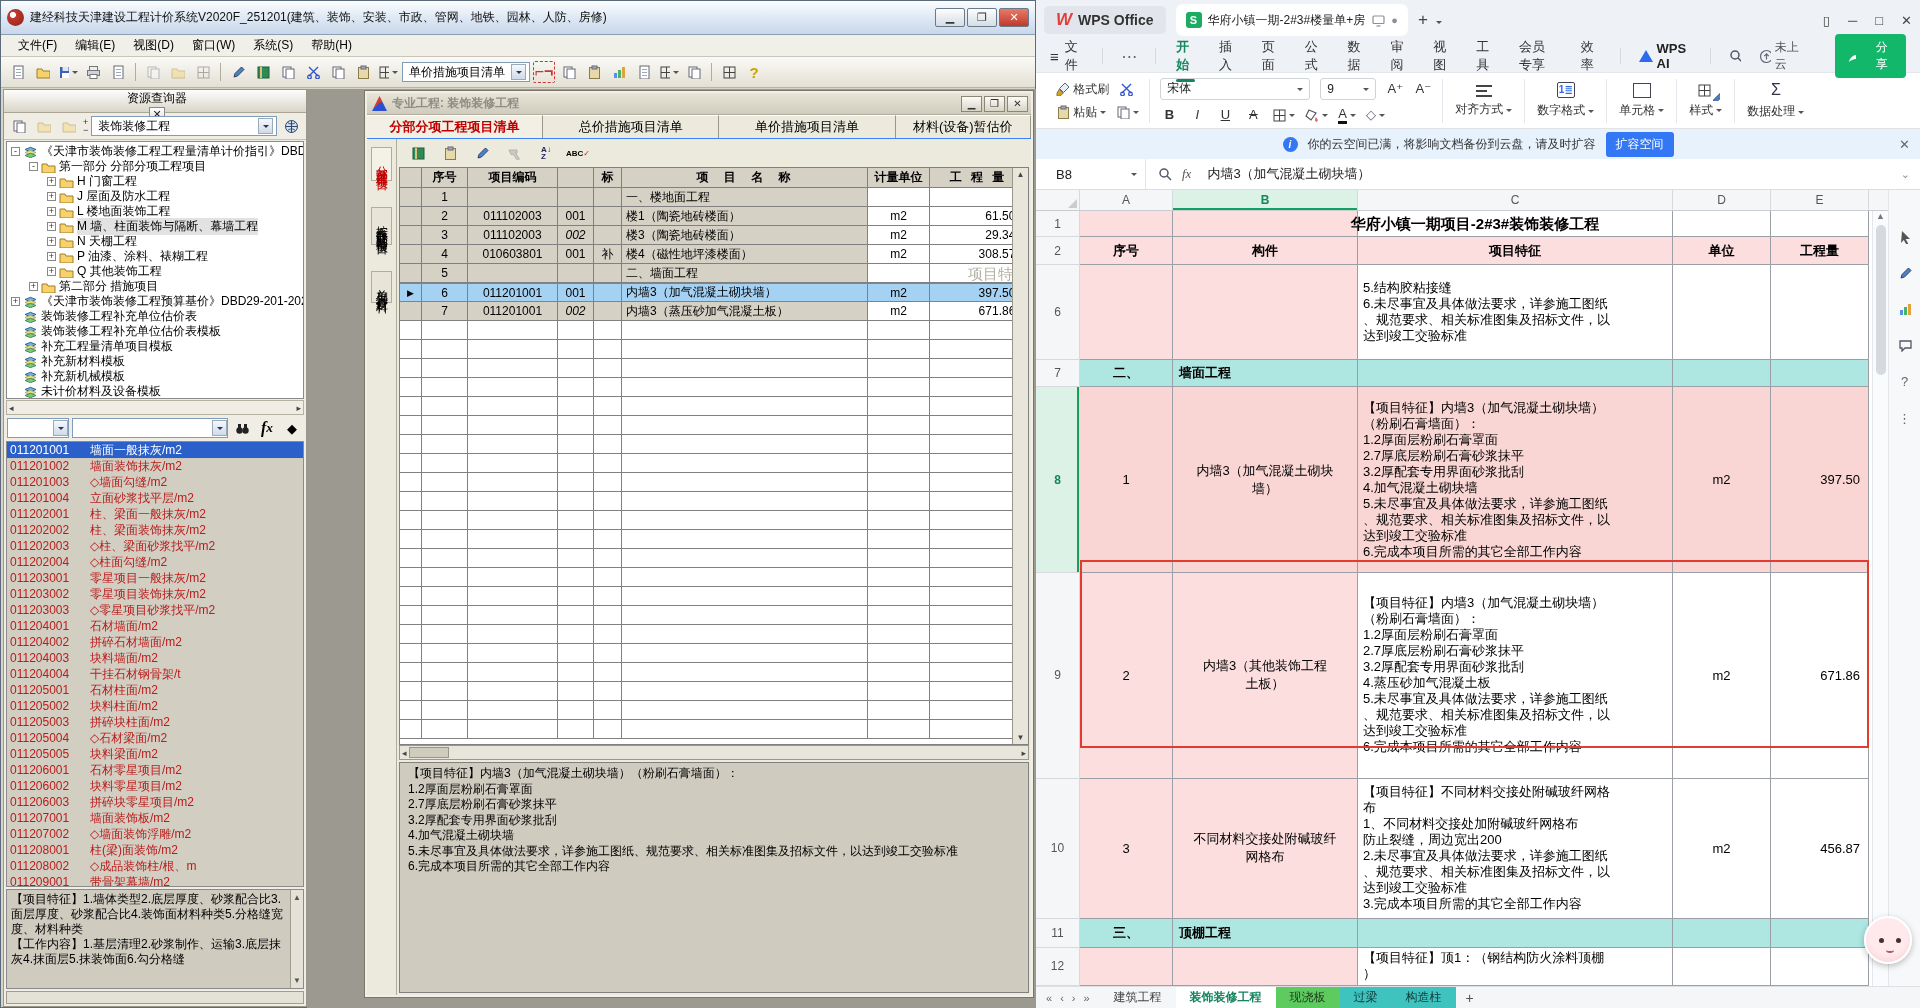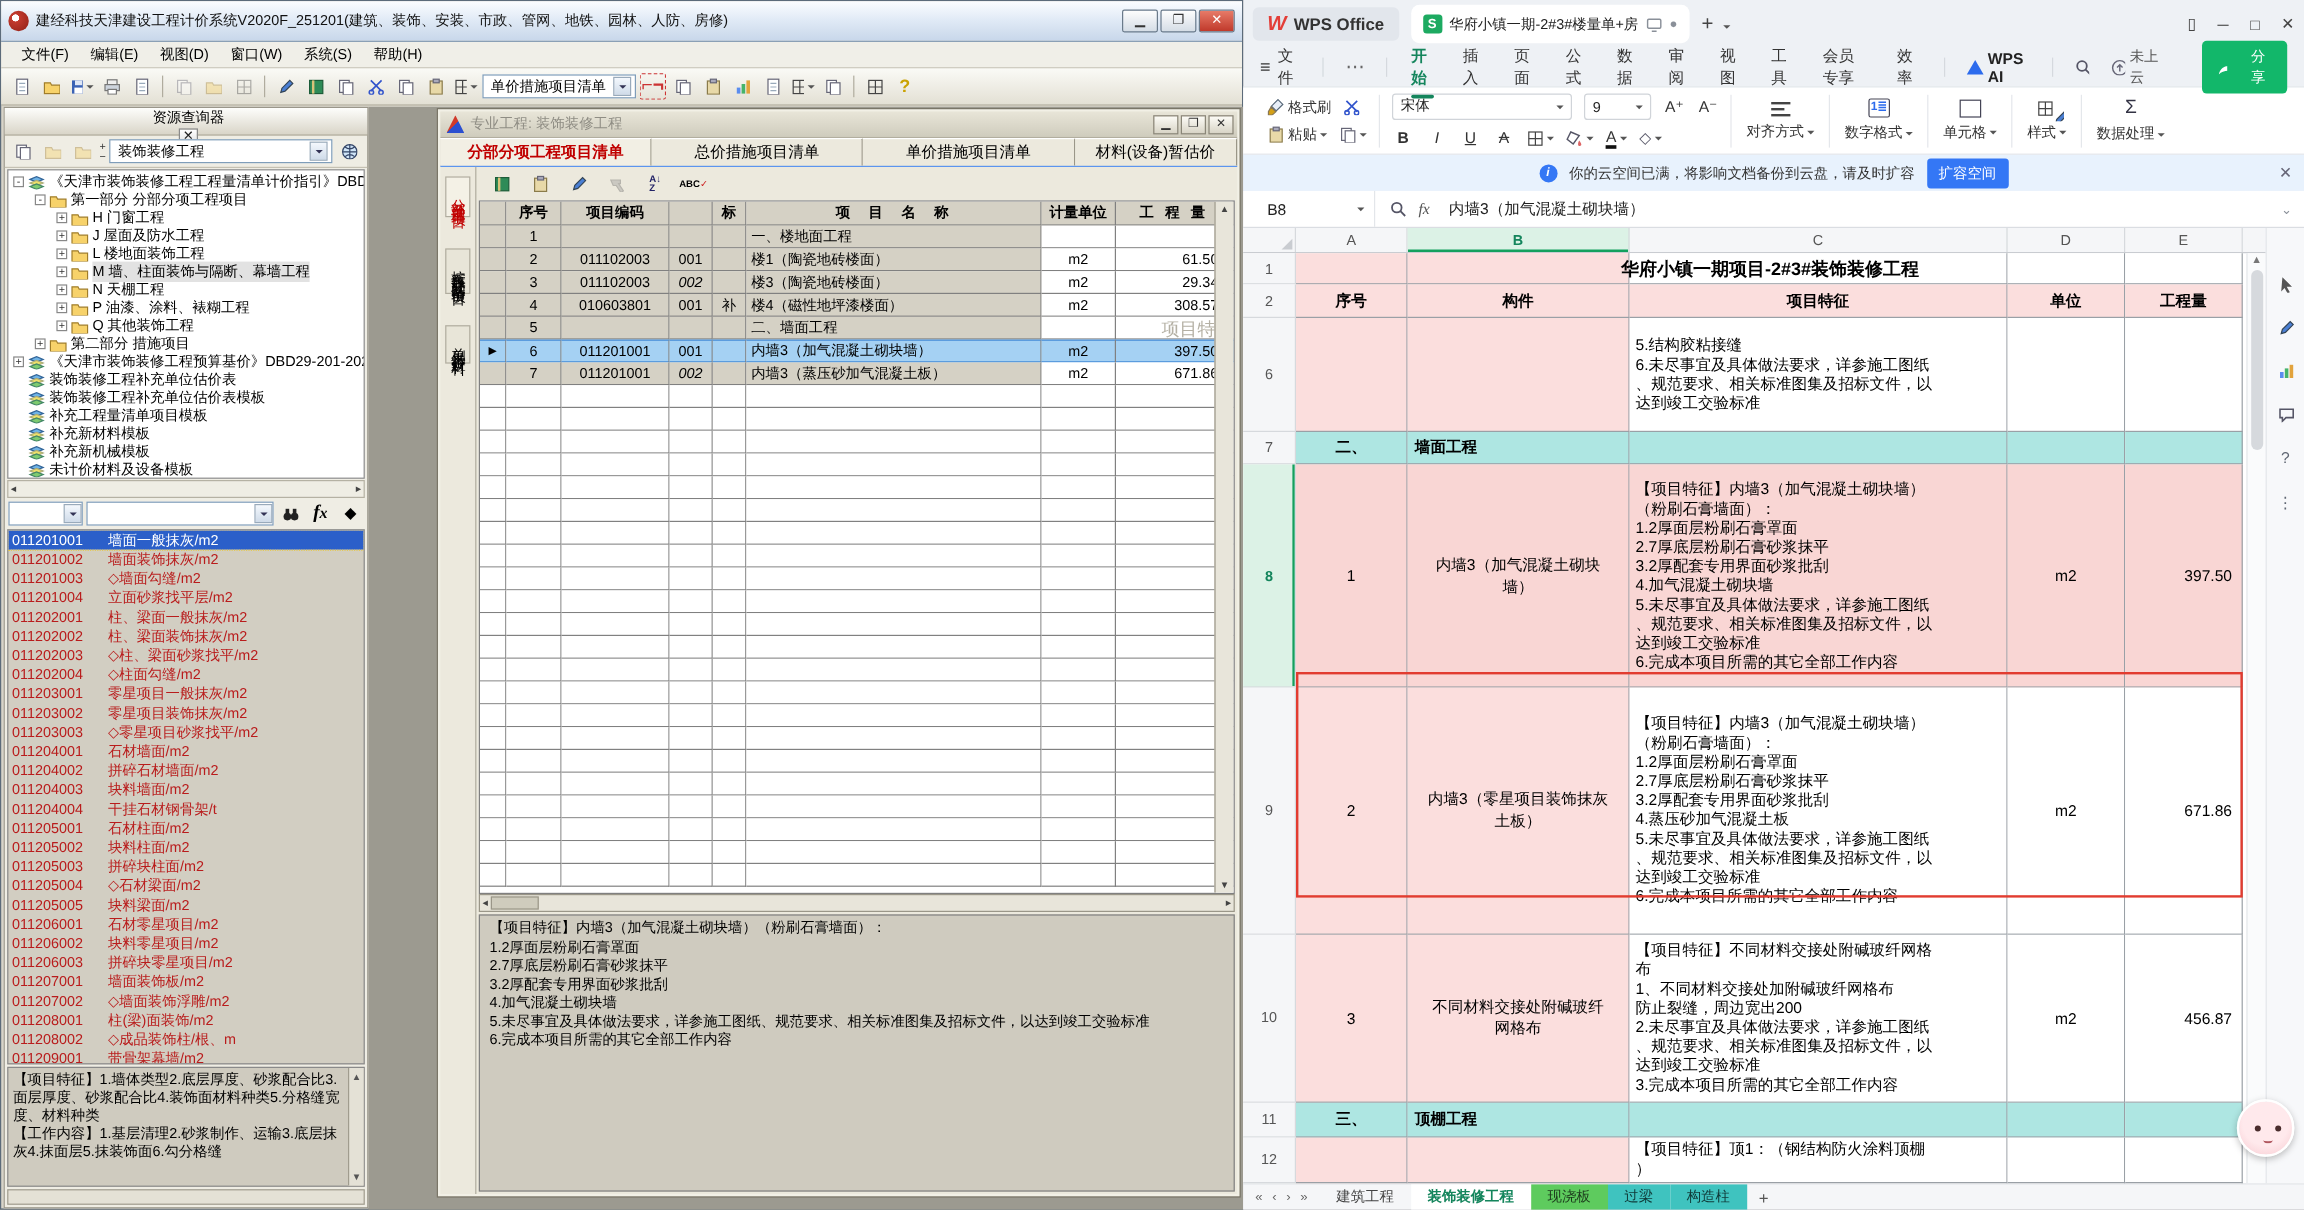--- a/index.html
+++ b/index.html
@@ -50,21 +50,21 @@
   .lrow .lcode { width:80px; flex:none; }
   .lrow.selected { background:#2b5fc9; color:#fff; outline:1px dotted #e8c840; }
   #dock-text { height:100px; background:#cfcbbf; border:1px solid #8a8a8a; margin:2px; font-size:12px; line-height:15px; padding:2px 14px 2px 4px; position:relative; }
   #dock-text .vsb { position:absolute; right:0; top:0; bottom:0; width:13px; background:#e4e1d6; border-left:1px solid #a09c8e; font-size:8px; color:#555; display:flex; flex-direction:column; justify-content:space-between; align-items:center; }
   #dock-bottom { height:13px; margin:0 2px 2px; background:#e4e1d6; border:1px solid #a09c8e; }
 
   
   #mdi { left:306px; top:88px; width:729px; height:919px; background:#9c9a90; }
   #doc-win { left:364px; top:90px; width:668px; height:906px; background:#ece9dd; border:2px solid #f2f0e6; outline:1px solid #7a7668; }
   #dw-title { height:22px; background:linear-gradient(#e8e5d8,#cfccbd); display:flex; align-items:center; padding:0 3px 0 5px; border-bottom:1px solid #b2ae9f; }
-  #dw-title .t { flex:1; font-size:12px; color:#8f8d84; margin-left:5px; }
+  #dw-title .t { flex:1; font-size:12px; color:#8f8d84; margin-left:5px;font-weight:bold; }
   #dw-logo { width:15px; height:15px; background:linear-gradient(135deg,#d03a2b 50%,#2b4fd0 50%); clip-path:polygon(50% 0,100% 100%,0 100%); }
   .dwbtn { width:21px; height:16px; border:1px solid #8a8678; background:linear-gradient(#fcfbf6,#d8d4c6); margin-left:2px; font-size:10px; line-height:14px; text-align:center; color:#333; }
   #dw-tabs { height:24px; display:flex; border-bottom:1px solid #3b82f6; background:#e4e1d4; }
   .dwtab { width:203px; border-right:1px solid #9a9688; border-top:1px solid #fff; font-size:13px; display:flex; align-items:center; justify-content:center; color:#000; background:#ece9dd; }
   .dwtab.active { color:#c00000; font-weight:bold; background:#f2efe4; }
   .dwtab.last { width:156px; }
   #dw-body { display:flex; height:856px; }
   #vtabs { width:30px; border-right:1px solid #b0ac9e; display:flex; flex-direction:column; align-items:center; padding-top:8px; gap:26px; }
   .vtab { writing-mode:vertical-rl; text-orientation:upright; font-size:12px; letter-spacing:2px; padding:8px 1px; border:1px solid #b0ac9e; background:#e8e5d8; color:#000; }
   .vtab.active { color:#c00000; background:#f4f1e6; }
@@ -1429,21 +1429,21 @@
 达到竣工交验标准
 6.完成本项目所需的其它全部工作内容</span>
       <span class="cell cD pink2">m2</span>
       <span class="cell cE pink2">397.50</span>
     </div>
     <div id="marquee"></div>
 
     <div class="srow" style="height:209px;">
       <span class="rn">9</span>
       <span class="cell cA pink">2</span>
-      <span class="cell cB pink ctr">内墙3（零星项目装饰抹灰
+      <span class="cell cB pink ctr">内墙3（其他装饰工程
 土板）</span>
       <span class="cell cC">【项目特征】内墙3（加气混凝土砌块墙）
 （粉刷石膏墙面）：
 1.2厚面层粉刷石膏罩面
 2.7厚底层粉刷石膏砂浆抹平
 3.2厚配套专用界面砂浆批刮
 4.蒸压砂加气混凝土板
 5.未尽事宜及具体做法要求，详参施工图纸
 、规范要求、相关标准图集及招标文件，以
 达到竣工交验标准

